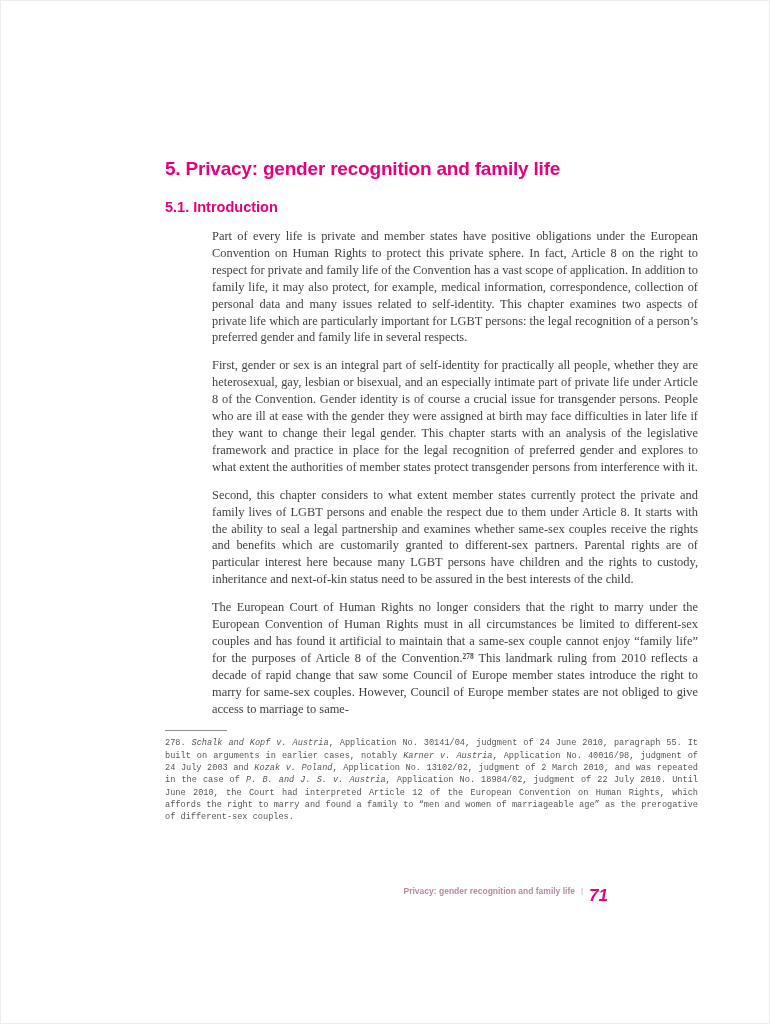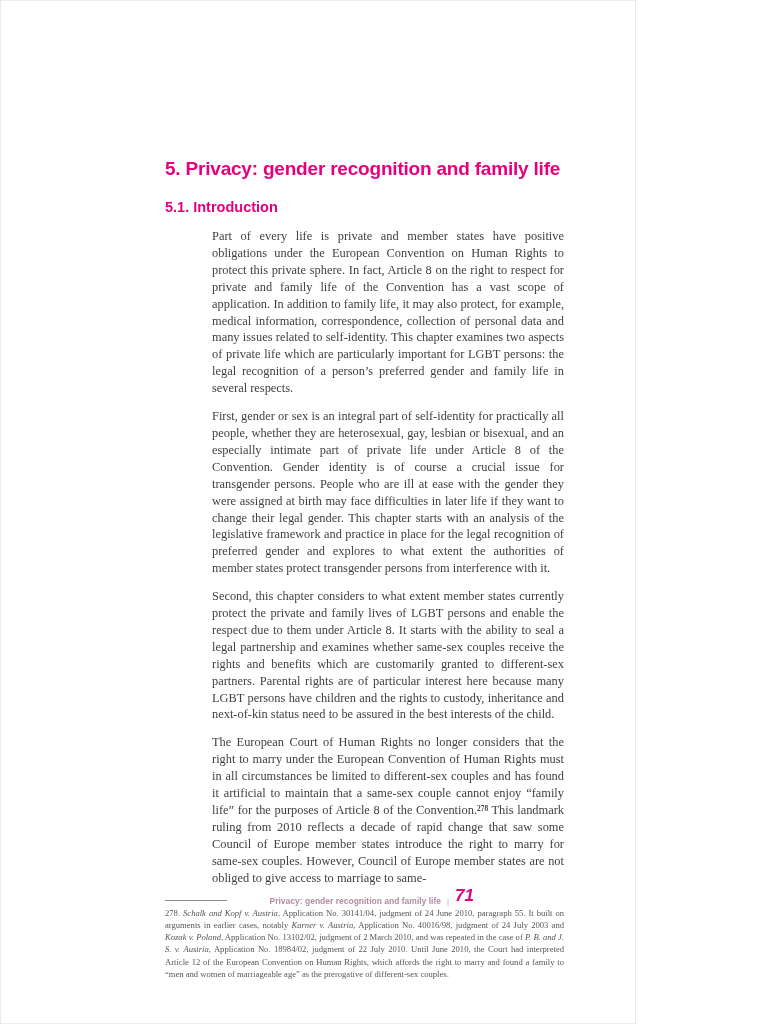--- a/index.html
+++ b/index.html
@@ -6,21 +6,21 @@
   :root{
     --accent-pink:#e6007e;
     --body-text:#3f3f3f;
     --footnote-text:#565656;
     --footer-label:#b28ba3;
   }
   *{margin:0;padding:0;box-sizing:border-box;}
   html,body{width:770px;height:1024px;background:#ffffff;}
   .page{
     position:relative;
-    width:636px;height:1024px;
+    width:770px;height:1024px;
     background:#ffffff;
     outline:1px solid #ececec;outline-offset:-1px;
     padding:158px 72px 0 165px;
     font-family:"Liberation Serif", serif;
   }
   .chapter-title{
     font-family:"Liberation Sans", sans-serif;
     font-weight:bold;
     font-size:19px;
     letter-spacing:-0.2px;
@@ -51,32 +51,32 @@
     font-weight:bold;
   }
   .italic{font-style:italic;}
   .footnote-block{margin-top:13px;}
   .footnote-rule{
     width:62px;
     border-top:1px solid #8f8f8f;
     margin-bottom:6px;
   }
   p.footnote{
-    font-family:Liberation Serif, serif;
+    font-family:Liberation Mono, monospace;
     font-size:8.6px;
     line-height:12.3px;
     color:var(--footnote-text);
     text-align:justify;
   }
   .page-footer{
     position:absolute;
     top:886px;
     right:162px;
     display:flex;
-    align-items:flex-end;
+    align-items:flex-start;
     gap:6px;
     font-family:"Liberation Sans", sans-serif;
     white-space:nowrap;
   }
   .footer-label{
     font-size:8.5px;
     font-weight:bold;
     color:var(--footer-label);
   }
   .footer-sep{

